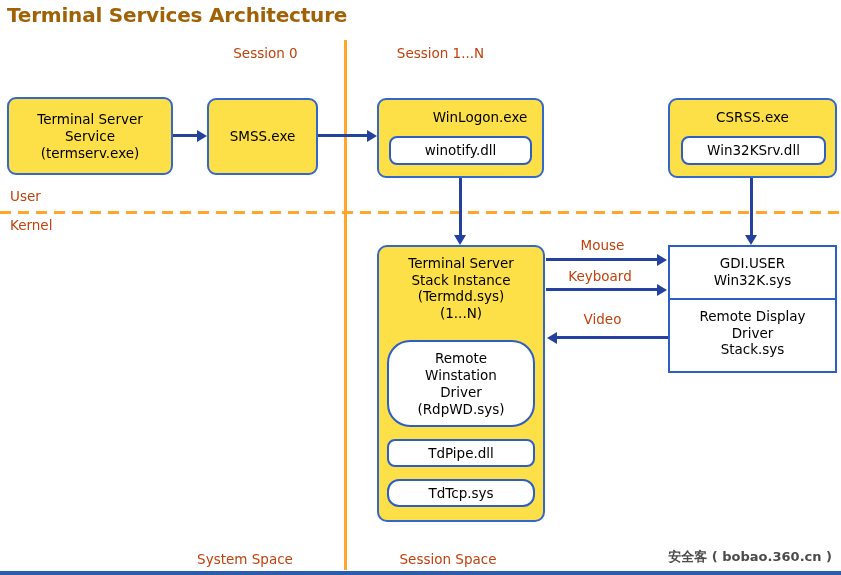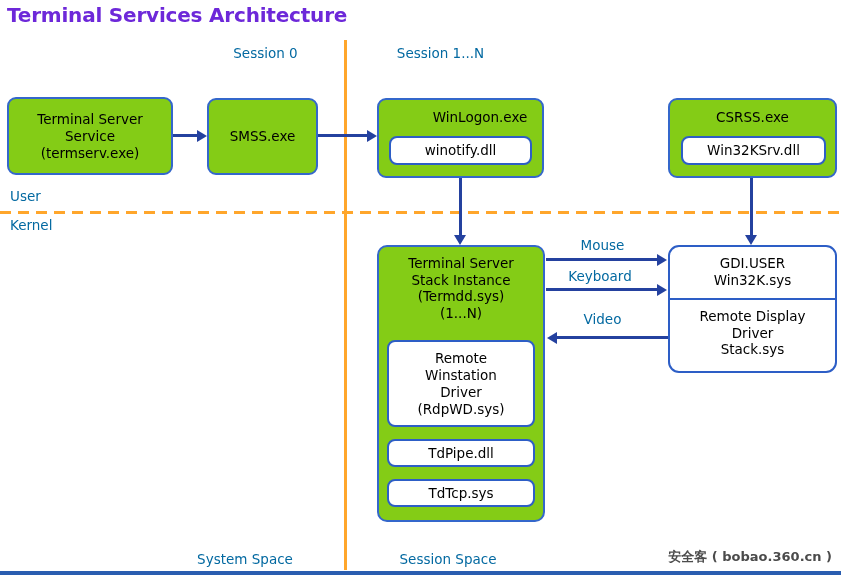--- a/index.html
+++ b/index.html
@@ -1,37 +1,37 @@
 <!DOCTYPE html>
 <html><head>
 <meta charset="utf-8">
 <style>
   html,body{margin:0;padding:0;background:#fff;}
   #canvas{
     position:relative;width:841px;height:575px;background:#ffffff;overflow:hidden;
     font-family:"DejaVu Sans","Liberation Sans",sans-serif;color:#1a1a1a;
   }
   .title{
-    position:absolute;left:7px;top:3px;font-size:20px;font-weight:bold;color:#6d28d9;
+    position:absolute;left:7px;top:3px;font-size:20px;font-weight:bold;color:#a16207;
     letter-spacing:-0.2px;
   }
-  .lbl{position:absolute;font-size:13.5px;color:#0369a1;white-space:nowrap;}
+  .lbl{position:absolute;font-size:13.5px;color:#c2410c;white-space:nowrap;}
   .lbl.center{text-align:center;}
   .bluebox{
-    position:absolute;background:#84cc16;border:2px solid #3467cb;border-radius:9px;
+    position:absolute;background:#fde047;border:2px solid #3467cb;border-radius:9px;
     font-size:13.5px;color:#000;text-align:center;box-sizing:border-box;
   }
   .bluebox.flexcenter{display:flex;flex-direction:column;align-items:center;justify-content:center;line-height:17px;}
   .whitebox{
     position:absolute;background:#ffffff;border:2px solid #2d5ec6;border-radius:8px;
     font-size:13.5px;color:#000;text-align:center;box-sizing:border-box;
     display:flex;flex-direction:column;align-items:center;justify-content:center;line-height:17px;
   }
   .gdibox{
-    position:absolute;background:#ffffff;border:2px solid #2d5ec6;border-radius:11px;
+    position:absolute;background:#ffffff;border:2px solid #2d5ec6;border-radius:0;
     font-size:13.5px;color:#000;text-align:center;box-sizing:border-box;
   }
   .gdibox .divider{position:absolute;left:0;right:0;top:51px;height:2px;background:#2d5ec6;}
   .textblock{position:absolute;left:0;right:0;line-height:16.5px;}
   .hline{position:absolute;height:3px;background:#24419f;}
   .vline{position:absolute;width:3px;background:#24419f;}
   .arr-r{position:absolute;width:0;height:0;border-top:6px solid transparent;border-bottom:6px solid transparent;border-left:10px solid #24419f;}
   .arr-l{position:absolute;width:0;height:0;border-top:6px solid transparent;border-bottom:6px solid transparent;border-right:10px solid #24419f;}
   .arr-d{position:absolute;width:0;height:0;border-left:6px solid transparent;border-right:6px solid transparent;border-top:10px solid #24419f;}
   .vorange{position:absolute;left:344px;top:40px;width:3px;height:530px;background:#ffa62b;}
@@ -99,30 +99,30 @@
   <div class="vline" style="left:750px;top:178px;height:58px;"></div>
   <div class="arr-d" style="left:745px;top:235px;"></div>
 
   <div class="bluebox" style="left:377px;top:245px;width:168px;height:277px;border-radius:10px;">
     <div class="stack-title">
       <span style="display:block;">Terminal Server</span>
       <span style="display:block;">Stack Instance</span>
       <span style="display:block;">(Termdd.sys)</span>
       <span style="display:block;">(1...N)</span>
     </div>
-    <div class="whitebox" style="left:8px;right:8px;top:93px;height:87px;">
+    <div class="whitebox" style="left:8px;right:8px;top:93px;height:87px;border-radius:23px;">
       <span>Remote</span>
       <span>Winstation</span>
       <span>Driver</span>
       <span>(RdpWD.sys)</span>
     </div>
     <div class="whitebox" style="left:8px;right:8px;top:192px;height:28px;">
       <span>TdPipe.dll</span>
     </div>
-    <div class="whitebox" style="left:8px;right:8px;top:232px;height:28px;">
+    <div class="whitebox" style="left:8px;right:8px;top:232px;height:28px;border-radius:12px;">
       <span>TdTcp.sys</span>
     </div>
   </div>
 
   <div class="gdibox" style="left:668px;top:245px;width:169px;height:128px;">
     <div class="textblock" style="top:8px;">
       <span style="display:block;">GDI.USER</span>
       <span style="display:block;">Win32K.sys</span>
     </div>
     <div class="divider"></div>

